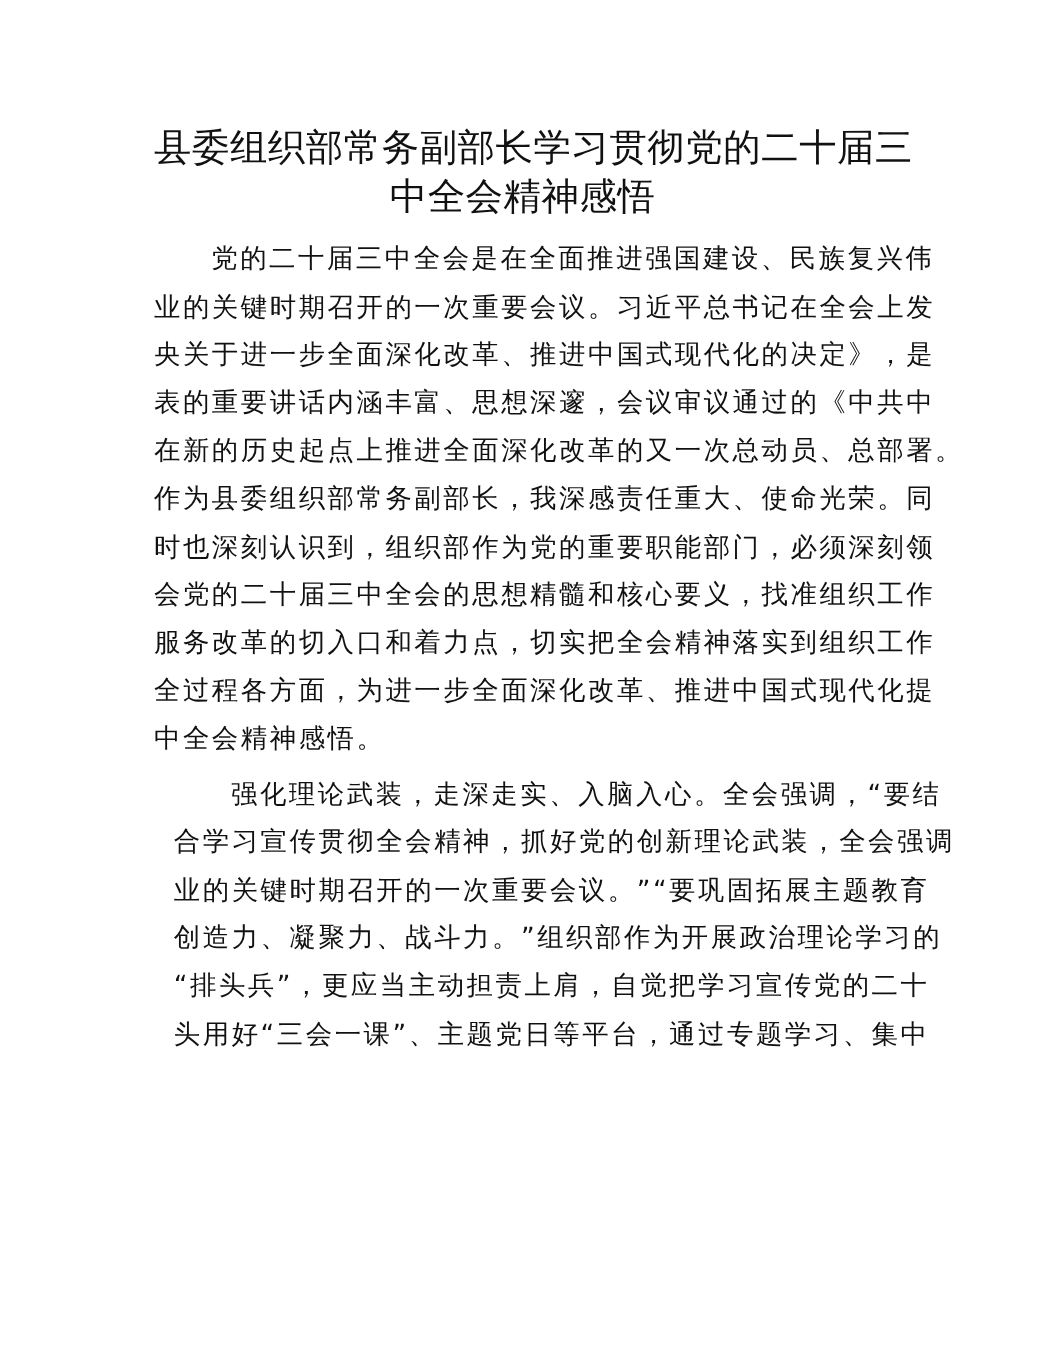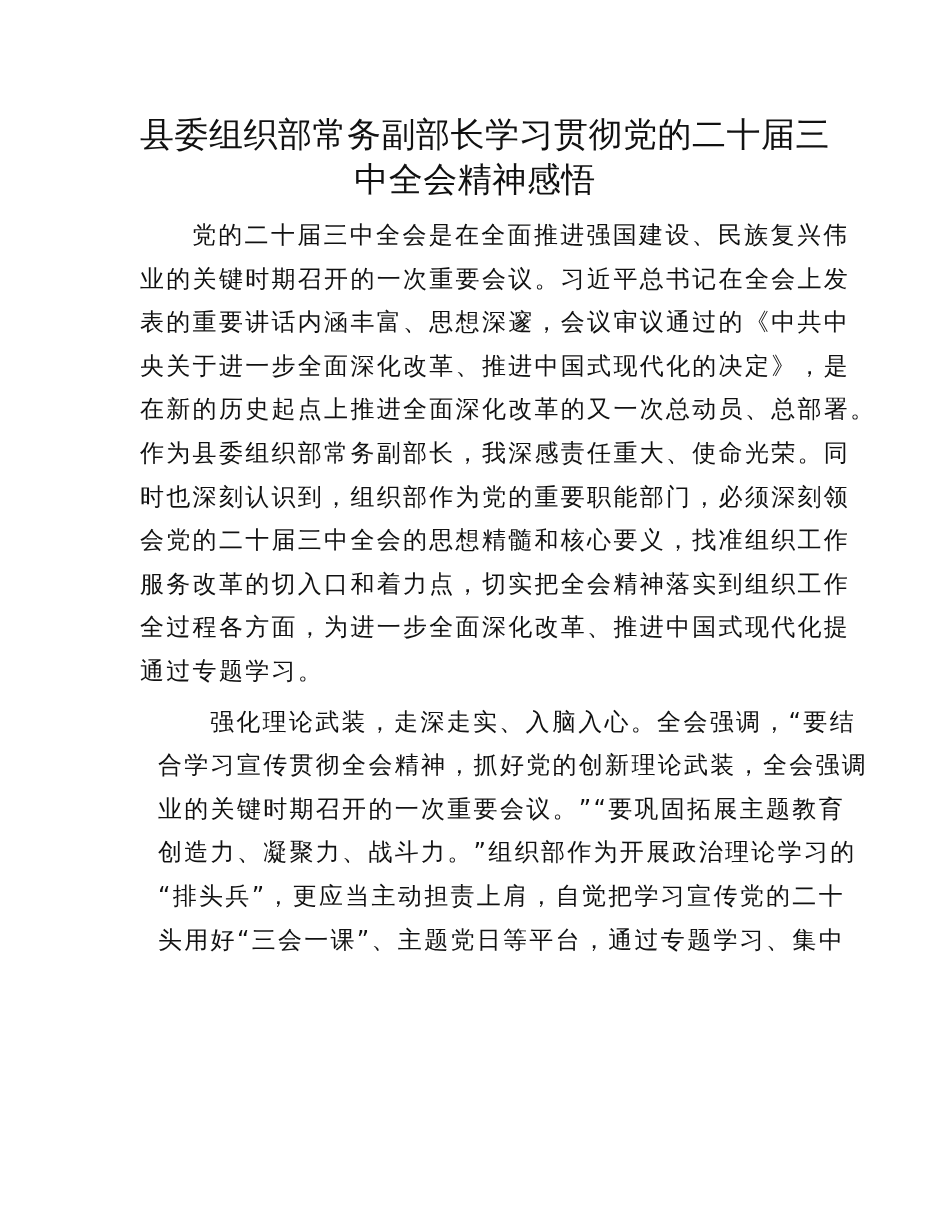--- a/index.html
+++ b/index.html
@@ -71,29 +71,29 @@
   <h1 class="title">
     <span class="title-line">县委组织部常务副部长学习贯彻党的二十届三</span>
     <span class="title-line">中全会精神感悟</span>
   </h1>
 
   <div class="body-text">
 
     <p class="para">
       <span class="line indent">党的二十届三中全会是在全面推进强国建设、民族复兴伟</span>
       <span class="line">业的关键时期召开的一次重要会议。习近平总书记在全会上发</span>
+      <span class="line">央关于进一步全面深化改革、推进中国式现代化的决定》，是</span>
       <span class="line">表的重要讲话内涵丰富、思想深邃，会议审议通过的《中共中</span>
-      <span class="line">央关于进一步全面深化改革、推进中国式现代化的决定》，是</span>
       <span class="line">在新的历史起点上推进全面深化改革的又一次总动员、总部署。</span>
       <span class="line">作为县委组织部常务副部长，我深感责任重大、使命光荣。同</span>
       <span class="line">时也深刻认识到，组织部作为党的重要职能部门，必须深刻领</span>
       <span class="line">会党的二十届三中全会的思想精髓和核心要义，找准组织工作</span>
       <span class="line">服务改革的切入口和着力点，切实把全会精神落实到组织工作</span>
       <span class="line">全过程各方面，为进一步全面深化改革、推进中国式现代化提</span>
-      <span class="line">通过专题学习。</span>
+      <span class="line">中全会精神感悟。</span>
     </p>
 
     <p class="para">
       <span class="line indent">强化理论武装，走深走实、入脑入心。全会强调，“要结</span>
       <span class="line">合学习宣传贯彻全会精神，抓好党的创新理论武装，全会强调</span>
       <span class="line">业的关键时期召开的一次重要会议。”“要巩固拓展主题教育</span>
       <span class="line">创造力、凝聚力、战斗力。”组织部作为开展政治理论学习的</span>
       <span class="line">“排头兵”，更应当主动担责上肩，自觉把学习宣传党的二十</span>
       <span class="line">头用好“三会一课”、主题党日等平台，通过专题学习、集中</span>
     </p>

